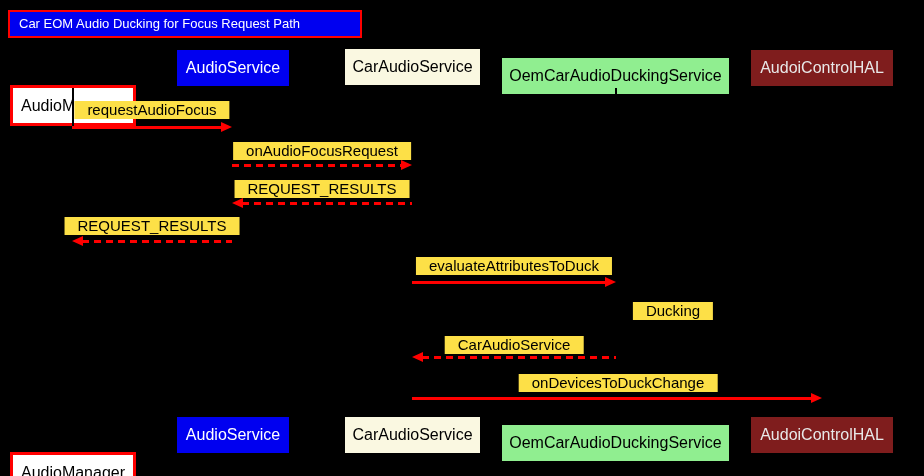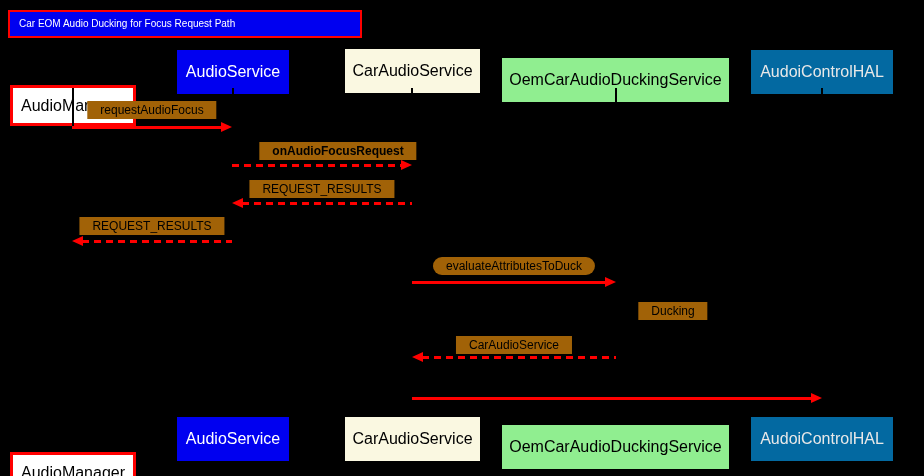--- a/index.html
+++ b/index.html
@@ -12,54 +12,54 @@
     overflow: hidden;
   }
   .title {
     position: absolute;
     left: 8px; top: 10px;
     width: 354px; height: 28px;
     box-sizing: border-box;
     background: #0000F0;
     border: 2px solid #FF0000;
     color: #FFFFFF;
-    font-size: 10px;
+    font-size: 13px;
     line-height: 24px;
     padding-left: 9px;
     white-space: nowrap;
     z-index: 3;
   }
   .participant {
     position: absolute;
     box-sizing: border-box;
-    height: 44px;
+    height: 36px;
     display: flex;
     align-items: center;
     justify-content: center;
     font-size: 16px;
     white-space: nowrap;
     z-index: 1;
   }
   .p-audio-manager   { background: #FFFFFF; color: #000000; border: 3px solid #FF0000; height: 41px; margin-top: 36px; }
   .p-audio-service   { background: #0000F0; color: #FFFFFF; }
   .p-car-audio       { background: #FAF8E1; color: #000000; }
   .p-oem-ducking     { background: #90EE90; color: #000000; margin-top: 8px; }
-  .p-control-hal     { background: #0369a1; color: #E8E8E8; text-align: right; }
+  .p-control-hal     { background: #7f1d1d; color: #E8E8E8; text-align: right; }
   .lifeline {
     position: absolute;
     width: 2px;
     background: #000000;
     z-index: 2;
   }
   .msg-label {
     position: absolute;
     transform: translateX(-50%);
-    background: #a16207;
+    background: #fde047;
     color: #000000;
-    font-size: 12px;
+    font-size: 15px;
     line-height: 18px;
     height: 18px;
     padding: 0 13px;
     white-space: nowrap;
     z-index: 3;
   }
   .arrow-line {
     position: absolute;
     height: 3px;
     z-index: 3;
@@ -94,42 +94,43 @@
   <div class="participant p-audio-manager" style="left:10px;  top:49px; width:126px;">AudioManager</div>
   <div class="participant p-audio-service" style="left:177px; top:50px; width:112px;">AudioService</div>
   <div class="participant p-car-audio" style="left:345px; top:49px; width:135px;">CarAudioService</div>
   <div class="participant p-oem-ducking" style="left:502px; top:50px; width:227px;">OemCarAudioDuckingService</div>
   <div class="participant p-control-hal" style="left:751px; top:50px; width:142px;">AudoiControlHAL</div>
 
   <div class="msg-label" style="left:152px; top:101px;">requestAudioFocus</div>
   <div class="arrow-line line-solid" style="left:72px; top:126px; width:150px;"></div>
   <div class="arrow-head head-right" style="left:221px; top:122px;"></div>
 
-  <div class="msg-label" style="left:338px; top:142px;font-weight:bold;">onAudioFocusRequest</div>
+  <div class="msg-label" style="left:322px; top:142px;">onAudioFocusRequest</div>
   <div class="arrow-line line-dashed" style="left:232px; top:164px; width:170px;"></div>
   <div class="arrow-head head-right" style="left:401px; top:160px;"></div>
 
   <div class="msg-label" style="left:322px; top:180px;">REQUEST_RESULTS</div>
   <div class="arrow-line line-dashed" style="left:242px; top:202px; width:170px;"></div>
   <div class="arrow-head head-left" style="left:232px; top:198px;"></div>
 
   <div class="msg-label" style="left:152px; top:217px;">REQUEST_RESULTS</div>
   <div class="arrow-line line-dashed" style="left:82px; top:240px; width:150px;"></div>
   <div class="arrow-head head-left" style="left:72px; top:236px;"></div>
 
-  <div class="msg-label" style="left:514px; top:257px;border-radius:9px;">evaluateAttributesToDuck</div>
+  <div class="msg-label" style="left:514px; top:257px;">evaluateAttributesToDuck</div>
   <div class="arrow-line line-solid" style="left:412px; top:281px; width:194px;"></div>
   <div class="arrow-head head-right" style="left:605px; top:277px;"></div>
 
   <div class="msg-label" style="left:673px; top:302px;">Ducking</div>
 
   <div class="msg-label" style="left:514px; top:336px;">CarAudioService</div>
   <div class="arrow-line line-dashed" style="left:422px; top:356px; width:194px;"></div>
   <div class="arrow-head head-left" style="left:412px; top:352px;"></div>
 
+  <div class="msg-label" style="left:618px; top:374px;">onDevicesToDuckChange</div>
   <div class="arrow-line line-solid" style="left:412px; top:397px; width:400px;"></div>
   <div class="arrow-head head-right" style="left:811px; top:393px;"></div>
 
   <div class="participant p-audio-manager" style="left:10px;  top:416px; width:126px;">AudioManager</div>
   <div class="participant p-audio-service" style="left:177px; top:417px; width:112px;">AudioService</div>
   <div class="participant p-car-audio" style="left:345px; top:417px; width:135px;">CarAudioService</div>
   <div class="participant p-oem-ducking" style="left:502px; top:417px; width:227px;">OemCarAudioDuckingService</div>
   <div class="participant p-control-hal" style="left:751px; top:417px; width:142px;">AudoiControlHAL</div>
 
 </div>

